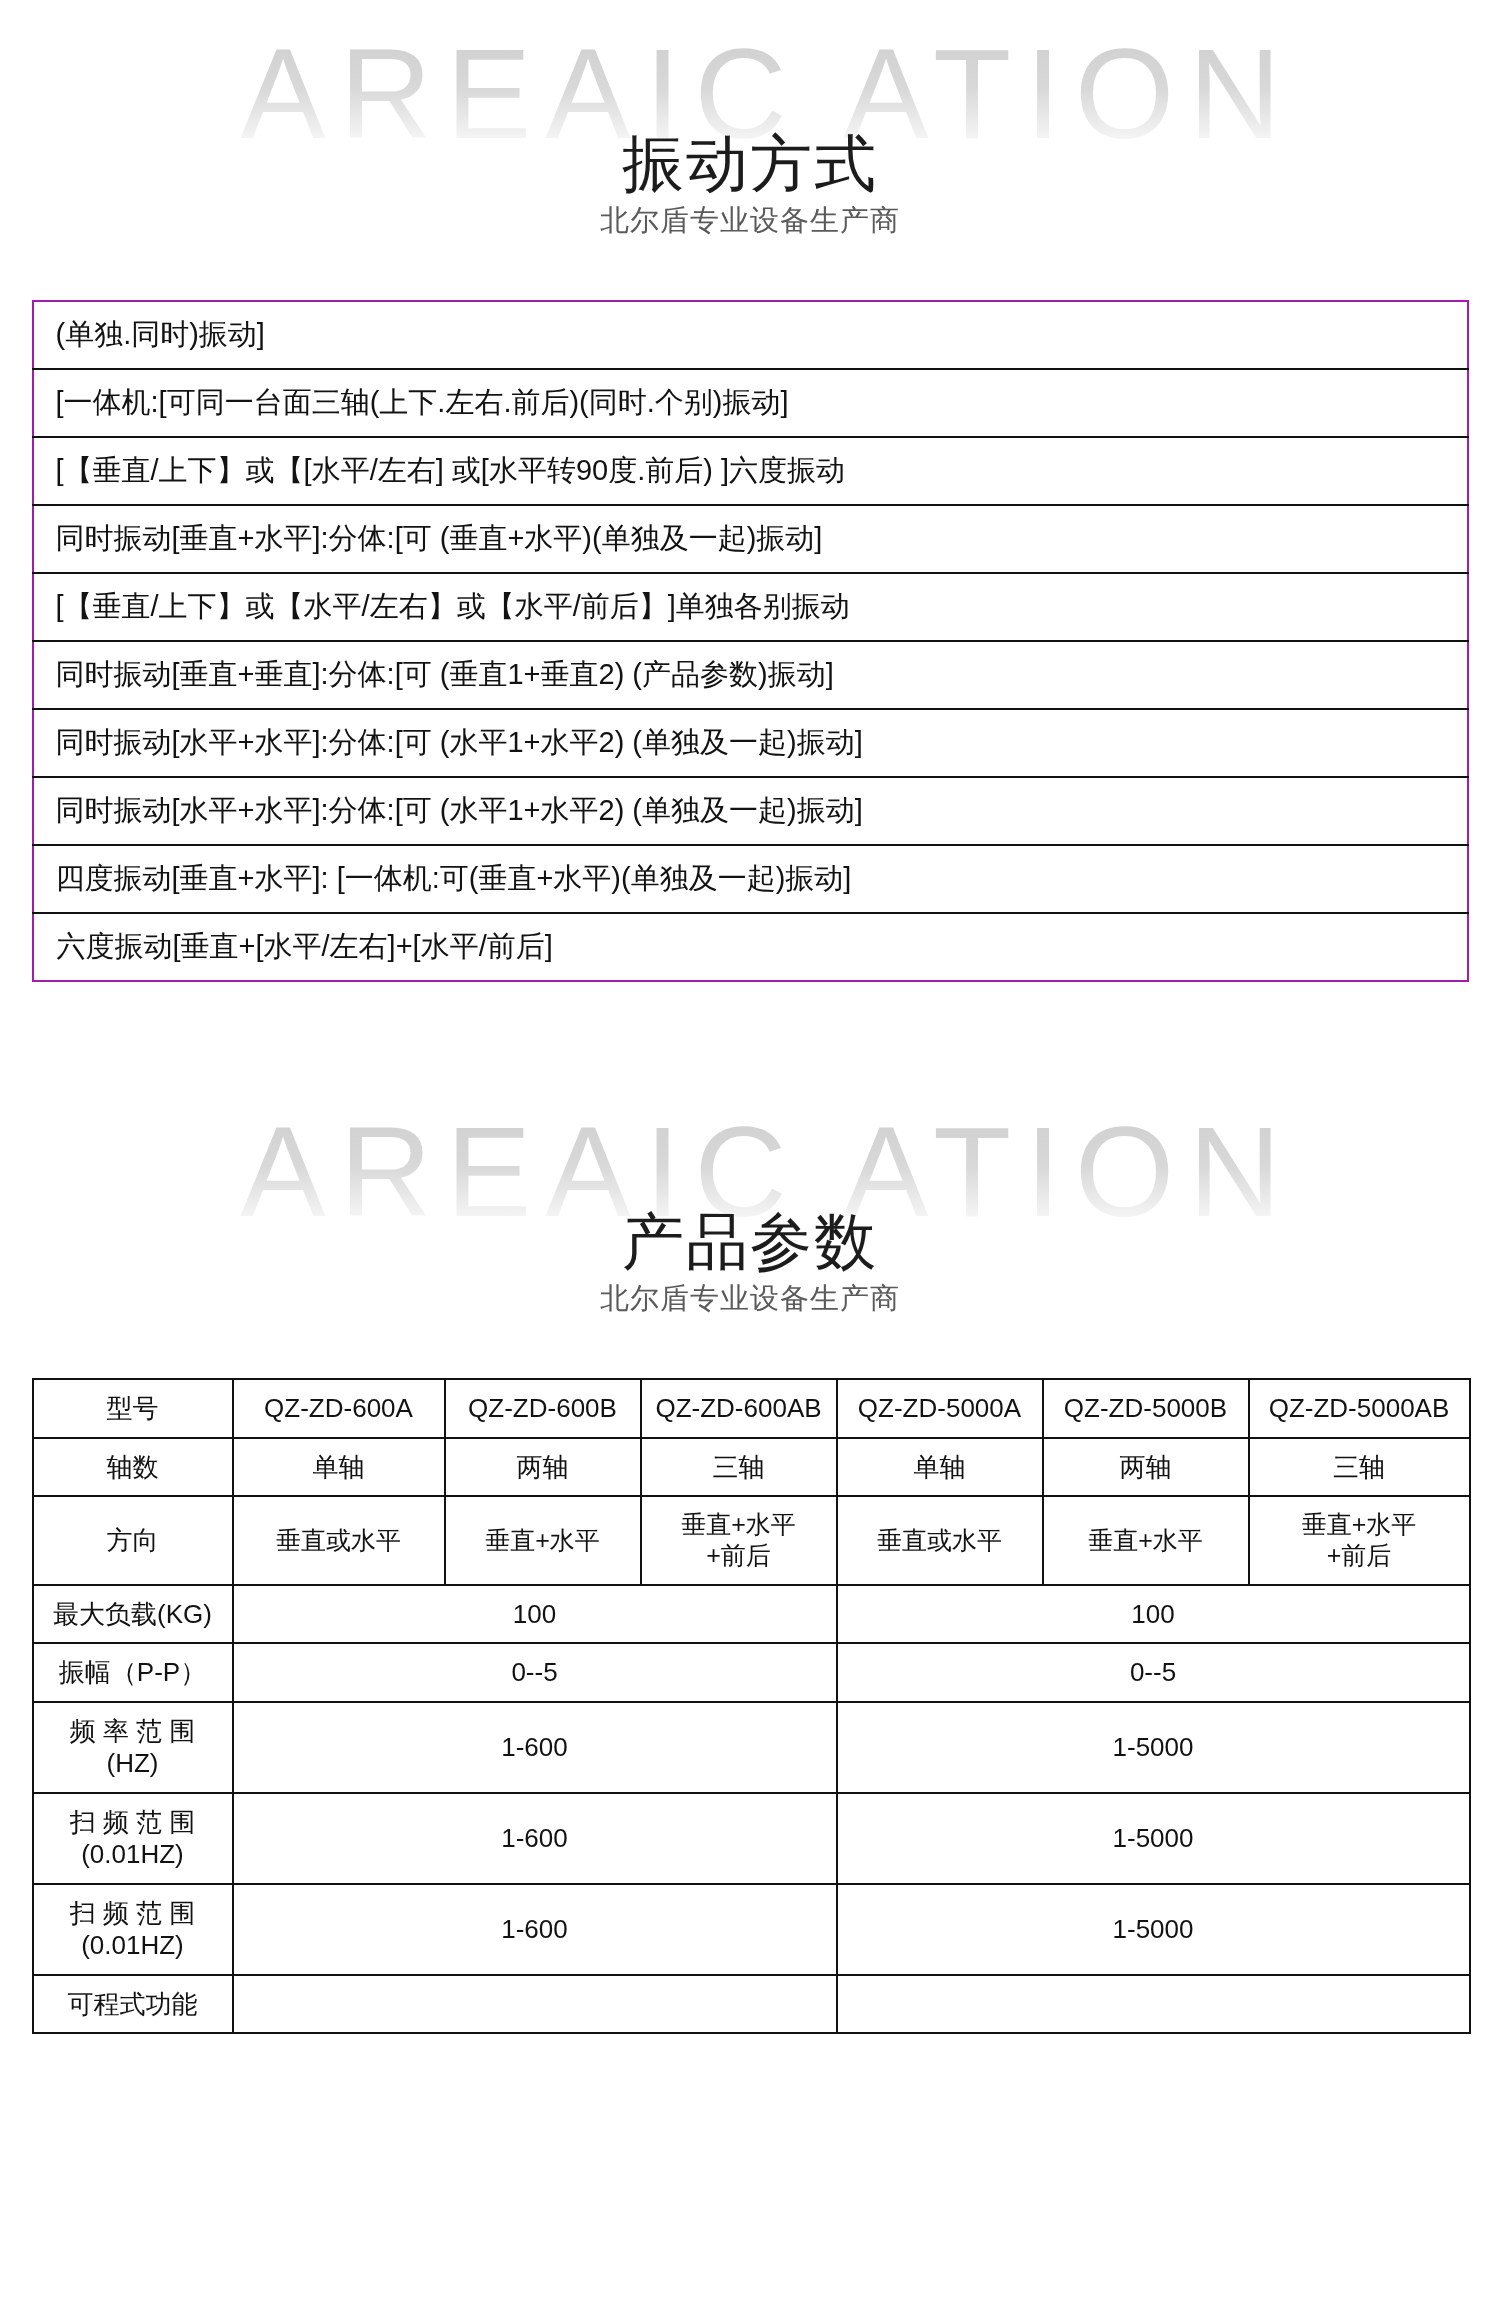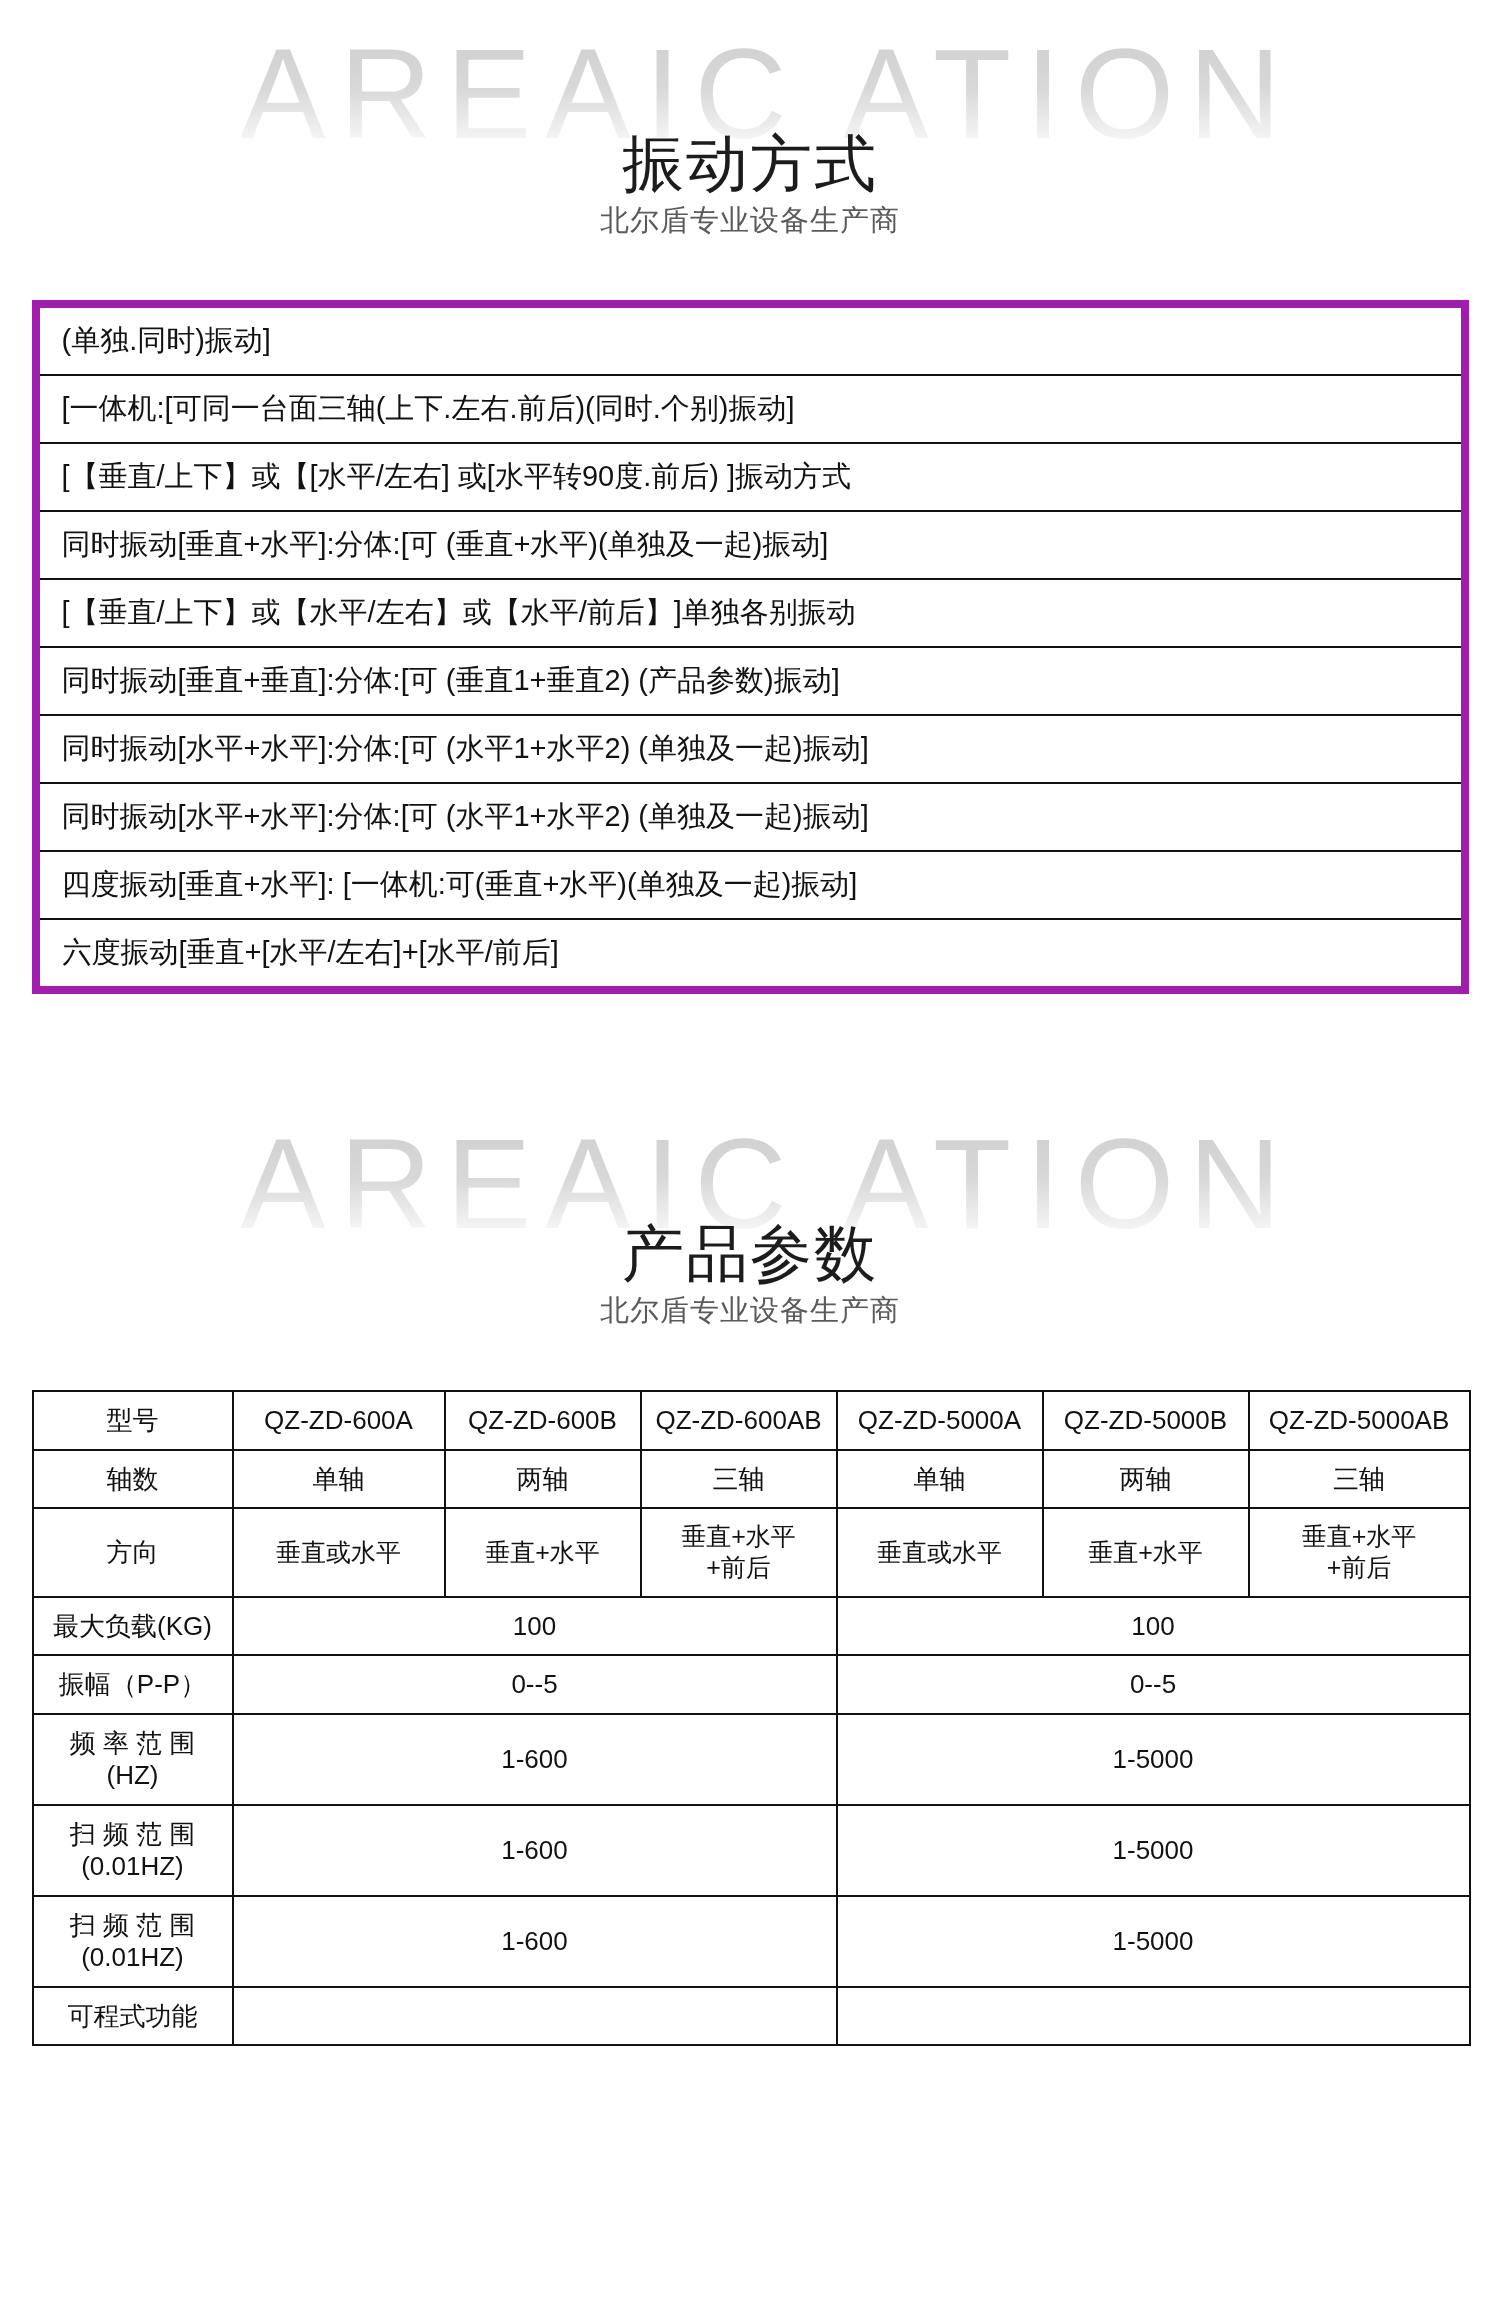--- a/index.html
+++ b/index.html
@@ -62,21 +62,21 @@
     font-size: 29px;
     color: #5a5a5a;
     letter-spacing: 1px;
   }
 
   
   .modes-table {
     margin: 0 auto;
     width: 1437px;
     border-collapse: collapse;
-    border: 8px solid #a21caf;
+    border: 2px solid #a21caf;
     table-layout: fixed;
   }
   .modes-table td {
     border-bottom: 2px solid #111;
     padding: 11px 22px;
     font-size: 29px;
     line-height: 1.35;
     color: #121212;
     height: 44px;
     vertical-align: middle;
@@ -135,21 +135,21 @@
 
   <table class="modes-table">
     <tbody>
       <tr>
           <td>(单独.同时)振动]</td>
         </tr>
       <tr>
           <td>[一体机:[可同一台面三轴(上下.左右.前后)(同时.个别)振动]</td>
         </tr>
       <tr>
-          <td>[【垂直/上下】或【[水平/左右] 或[水平转90度.前后) ]振动方式</td>
+          <td>[【垂直/上下】或【[水平/左右] 或[水平转90度.前后) ]六度振动</td>
         </tr>
       <tr>
           <td>同时振动[垂直+水平]:分体:[可 (垂直+水平)(单独及一起)振动]</td>
         </tr>
       <tr>
           <td>[【垂直/上下】或【水平/左右】或【水平/前后】]单独各别振动</td>
         </tr>
       <tr>
           <td>同时振动[垂直+垂直]:分体:[可 (垂直1+垂直2) (产品参数)振动]</td>
         </tr>

